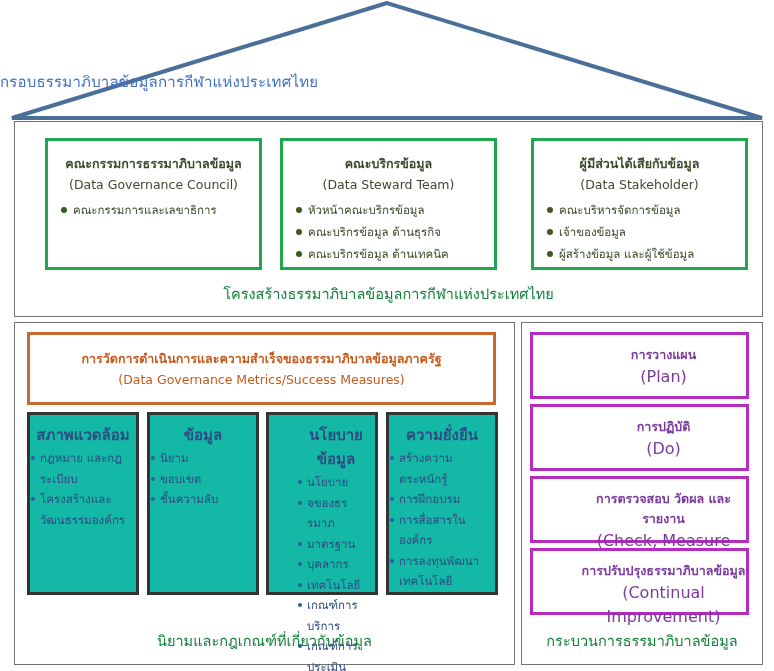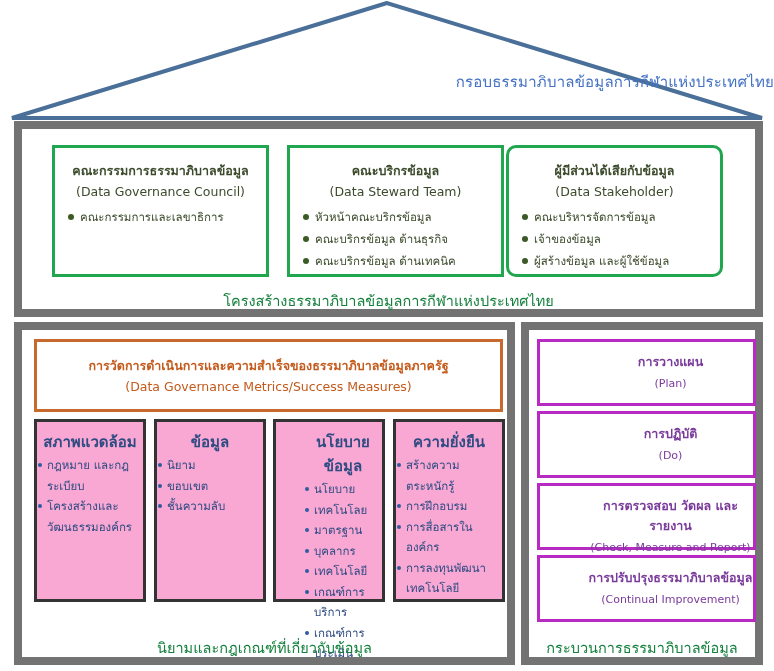--- a/index.html
+++ b/index.html
@@ -1,25 +1,25 @@
 <!DOCTYPE html>
 <html><head>
 <meta charset="utf-8">
 <style>
   * { box-sizing: border-box; margin: 0; padding: 0; }
   html, body { width: 774px; height: 671px; background: #ffffff; overflow: hidden; }
   body { position: relative; font-family: "DejaVu Sans", "Liberation Sans", sans-serif; }
 
   .roof { position: absolute; left: 0; top: 0; width: 774px; height: 122px; }
   .roof-title {
-    position: absolute; left: 0; width: 774px; top: 70px; text-align: right;
+    position: absolute; left: 0; width: 774px; top: 70px; text-align: left;
     font-size: 15px; color: #4472c4; font-family: Liberation Serif, serif; letter-spacing: 0.2px;
   }
 
-  .frame { position: absolute; border: 8px solid #737373; background: #fff; }
+  .frame { position: absolute; border: 1px solid #737373; background: #fff; }
   .structure { left: 14px; top: 121px; width: 749px; height: 196px; }
   .definitions { left: 14px; top: 322px; width: 501px; height: 343px; }
   .process { left: 521px; top: 322px; width: 242px; height: 343px; }
 
   .frame-caption {
     position: absolute; left: 0; right: 0; text-align: center;
     color: #15803d; font-size: 14.5px; font-family: "Liberation Sans", sans-serif;
   }
 
   .green-box {
@@ -36,35 +36,35 @@
   .orange-box {
     position: absolute; left: 12px; top: 9px; width: 469px; height: 73px;
     border: 3px solid #c8692e; background: #fff; text-align: center; padding-top: 14px;
     color: #c45a1c;
   }
   .orange-box .t1 { font-size: 12.5px; font-weight: bold; line-height: 20px; }
   .orange-box .t2 { font-size: 12.5px; line-height: 22px; }
 
   .pillar {
     position: absolute; top: 89px; width: 112px; height: 183px;
-    border: 3px solid #333333; background: #f9a8d4; color: #2f4f8f; padding-top: 8px;
+    border: 3px solid #333333; background: #14b8a6; color: #2f4f8f; padding-top: 8px;
   }
   .pillar .ph { font-size: 15px; font-weight: bold; text-align: center; line-height: 24px; color: #2e4b82; }
   .pillar ul { list-style: none; margin-top: 1px; }
   .pillar li { font-size: 11.5px; line-height: 20.5px; position: relative; padding-left: 10px; padding-right: 2px; color: #2e4b82; }
   .pillar li::before { content: ""; position: absolute; left: 1px; top: 8px; width: 4px; height: 4px; border-radius: 50%; background: #2e5c9e; }
 
   .pdca-box {
     position: absolute; left: 8px; width: 219px; height: 67px;
     border: 3px solid #b72bc2; background: #fff; text-align: center; color: #7a3a9b;
     padding-top: 10px;
     padding-left: 48px;
   }
   .pdca-box .t1 { font-size: 12.5px; font-weight: bold; line-height: 20px; }
-  .pdca-box .t2 { font-size: 11px; line-height: 24px; }
+  .pdca-box .t2 { font-size: 16px; line-height: 24px; }
 </style>
 </head>
 <body>
 
 <svg class="roof" viewBox="0 0 774 122" width="774" height="122">
   <polygon points="387,3 12,118 762,118" fill="#ffffff" stroke="#4a6f98" stroke-width="4" stroke-linejoin="miter"></polygon>
 </svg>
 <div class="roof-title">กรอบธรรมาภิบาลข้อมูลการกีฬาแห่งประเทศไทย</div>
 
 <div class="frame structure">
@@ -77,21 +77,21 @@
   </div>
   <div class="green-box" style="left:265px;">
     <div class="t1">คณะบริกรข้อมูล</div>
     <div class="t2">(Data Steward Team)</div>
     <ul>
       <li>หัวหน้าคณะบริกรข้อมูล</li>
       <li>คณะบริกรข้อมูล ด้านธุรกิจ</li>
       <li>คณะบริกรข้อมูล ด้านเทคนิค</li>
     </ul>
   </div>
-  <div class="green-box" style="left:484px;border-radius:10px;">
+  <div class="green-box" style="left:516px;">
     <div class="t1">ผู้มีส่วนได้เสียกับข้อมูล</div>
     <div class="t2">(Data Stakeholder)</div>
     <ul>
       <li>คณะบริหารจัดการข้อมูล</li>
       <li>เจ้าของข้อมูล</li>
       <li>ผู้สร้างข้อมูล และผู้ใช้ข้อมูล</li>
     </ul>
   </div>
   <div class="frame-caption" style="top:160px;">โครงสร้างธรรมาภิบาลข้อมูลการกีฬาแห่งประเทศไทย</div>
 </div>
@@ -114,21 +114,21 @@
     <ul>
       <li>นิยาม</li>
       <li>ขอบเขต</li>
       <li>ชั้นความลับ</li>
     </ul>
   </div>
   <div class="pillar" style="left:251px;padding-left:28px;">
     <div class="ph">นโยบายข้อมูล</div>
     <ul>
       <li>นโยบาย</li>
-      <li>เทคโนโลย</li>
+      <li>จของธรรมาภ</li>
       <li>มาตรฐาน</li>
       <li>บุคลากร</li>
       <li>เทคโนโลยี</li>
       <li>เกณฑ์การบริการ</li>
       <li>เกณฑ์การประเมิน</li>
     </ul>
   </div>
   <div class="pillar" style="left:371px;">
     <div class="ph">ความยั่งยืน</div>
     <ul>

